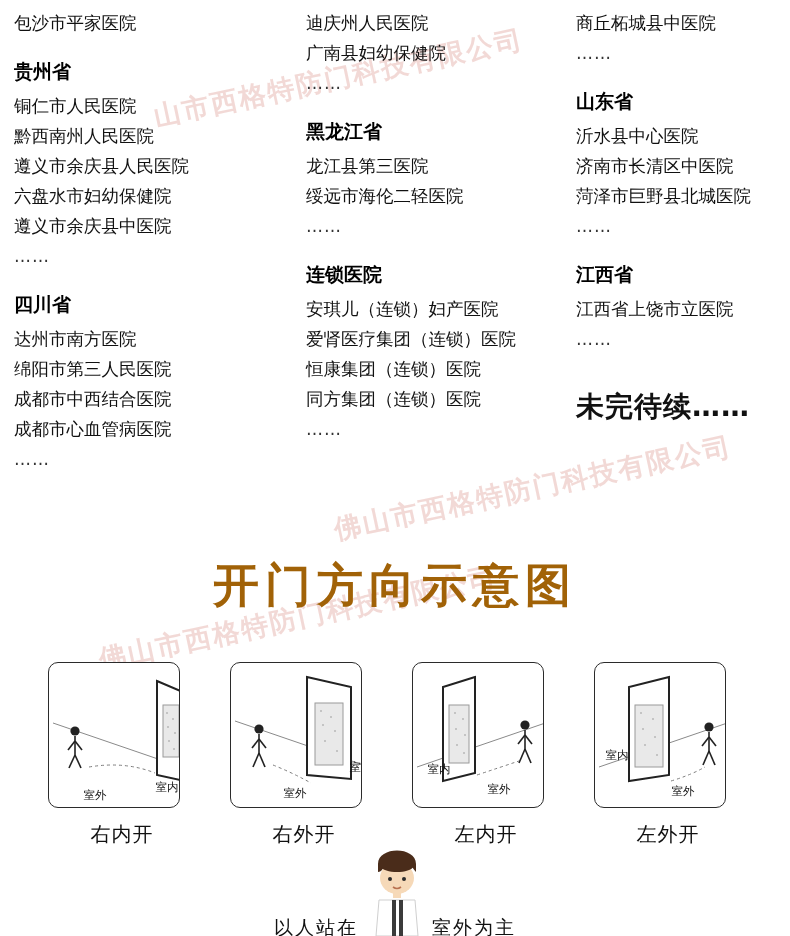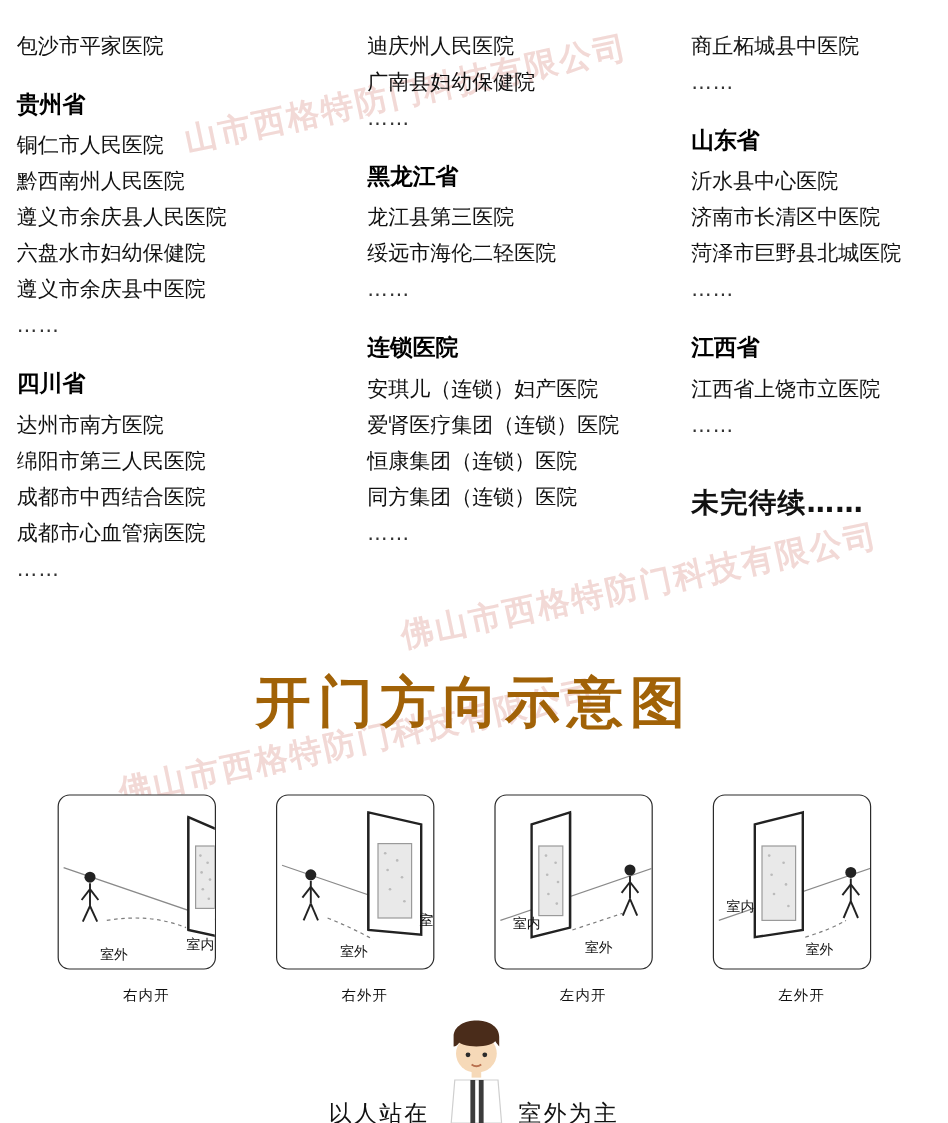--- a/index.html
+++ b/index.html
@@ -25,21 +25,21 @@
     pointer-events: none;
     letter-spacing: 2px;
   }
   .wm1 { left: 150px; top: 60px; }
   .wm2 { left: 330px; top: 470px; }
   .wm3 { left: 95px;  top: 600px; }
 
   
   .columns {
     position: absolute;
-    top: 16px; left: 0;
+    top: 0; left: 0;
     width: 790px;
     height: 520px;
     display: flex;
     padding: 8px 0 0 0;
   }
   .col {
     position: relative;
     padding: 0 14px;
   }
   .col1 { width: 292px; }
@@ -59,21 +59,21 @@
     color: #111;
     white-space: nowrap;
   }
   .ellipsis {
     font-size: 17px;
     line-height: 30px;
     color: #333;
     letter-spacing: 1px;
   }
   .tbc {
-    font-size: 23px;
+    font-size: 28px;
     font-weight: bold;
     color: #111;
     margin-top: 34px;
     letter-spacing: 1px;
   }
 
   
   .section-title {
     position: absolute;
     top: 555px;
@@ -102,21 +102,21 @@
     height: 146px;
     border: 1.5px solid #2b2b2b;
     border-radius: 10px;
     position: relative;
     overflow: hidden;
     background: #fff;
   }
   .frame svg { position: absolute; left: 0; top: 0; }
   .caption {
     text-align: center;
-    font-size: 12px;
+    font-size: 20px;
     margin-top: 13px;
     color: #111;
     letter-spacing: 1px;
   }
   .lbl {
     font-size: 11.5px;
     font-family: "DejaVu Sans", "Liberation Sans", sans-serif;
   }
 
   

